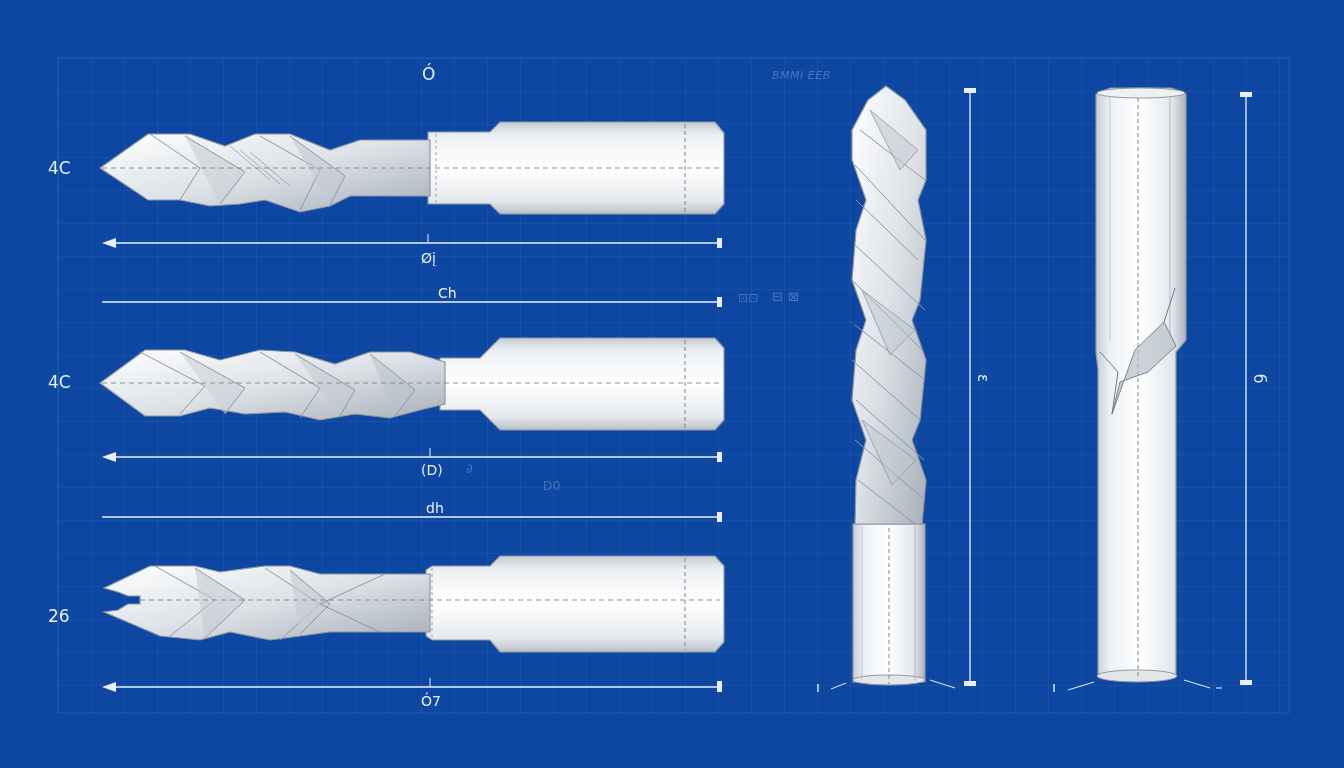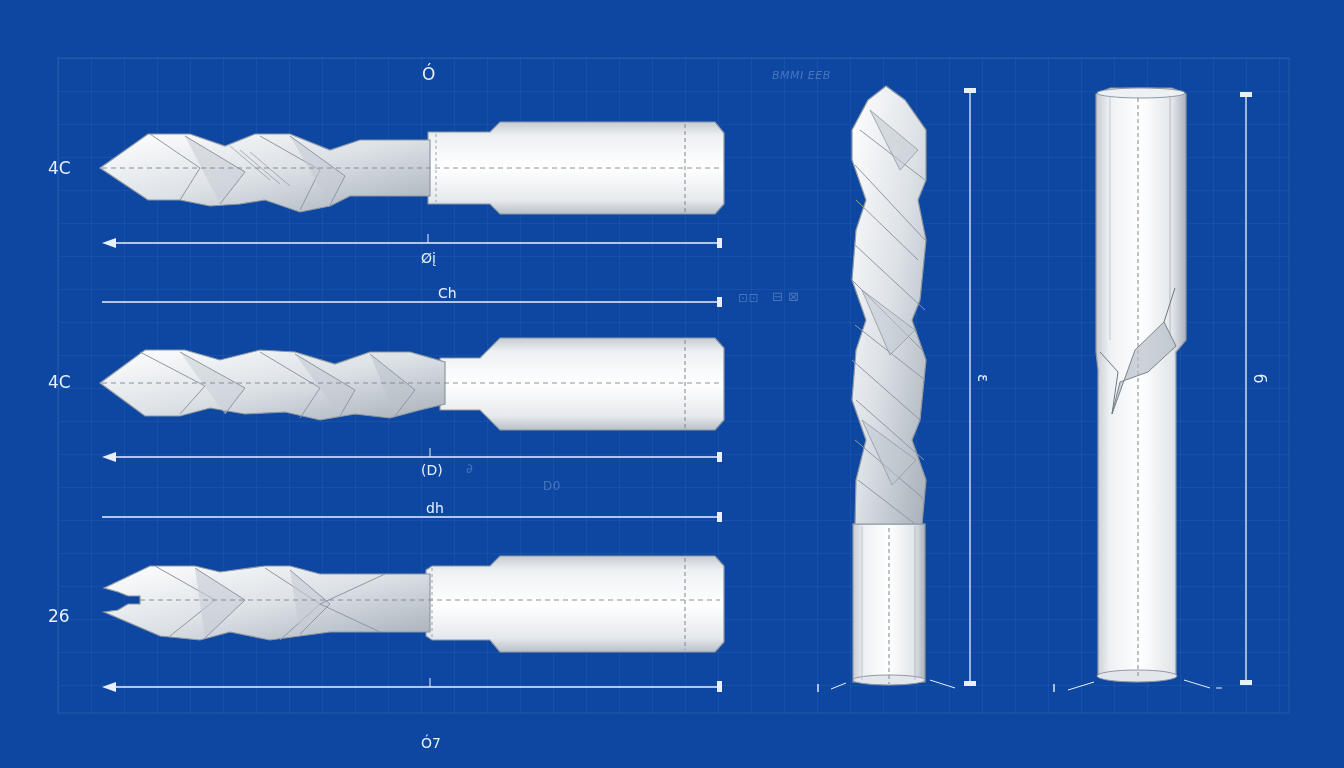--- a/index.html
+++ b/index.html
@@ -174,21 +174,21 @@
 <div class="label faint" style="left:772px; top:70px;font-style:italic;">BMMI EEB</div>
 
 <div class="label" style="left:48px; top:160px;">4C</div>
 <div class="label" style="left:48px; top:374px;">4C</div>
 <div class="label" style="left:48px; top:596px;margin-top:12px;">26</div>
 
 <div class="label small" style="left:421px; top:251px;">Øį</div>
 <div class="label small" style="left:438px; top:286px;">Ch</div>
 <div class="label small" style="left:421px; top:463px;">(D)</div>
 <div class="label small" style="left:402px; top:501px;margin-left:24px;">dh</div>
-<div class="label small" style="left:421px; top:736px;text-align:right;">Ó7</div>
+<div class="label small" style="left:421px; top:694px;text-align:right;">Ó7</div>
 
 <div class="label vert" style="left:975px; top:374px;">ε</div>
 <div class="label vert" style="left:1251px; top:374px;">б</div>
 
 <div class="label faint" style="left:738px; top:292px; font-size:12px;">⊡⊡</div>
 <div class="label faint" style="left:772px; top:290px; font-size:13px;">⊟ ⊠</div>
 <div class="label faint" style="left:466px; top:462px; font-size:13px;">∂</div>
 <div class="label faint" style="left:543px; top:464px; font-size:12px;margin-top:16px;">D0</div>
 
 </body></html>

